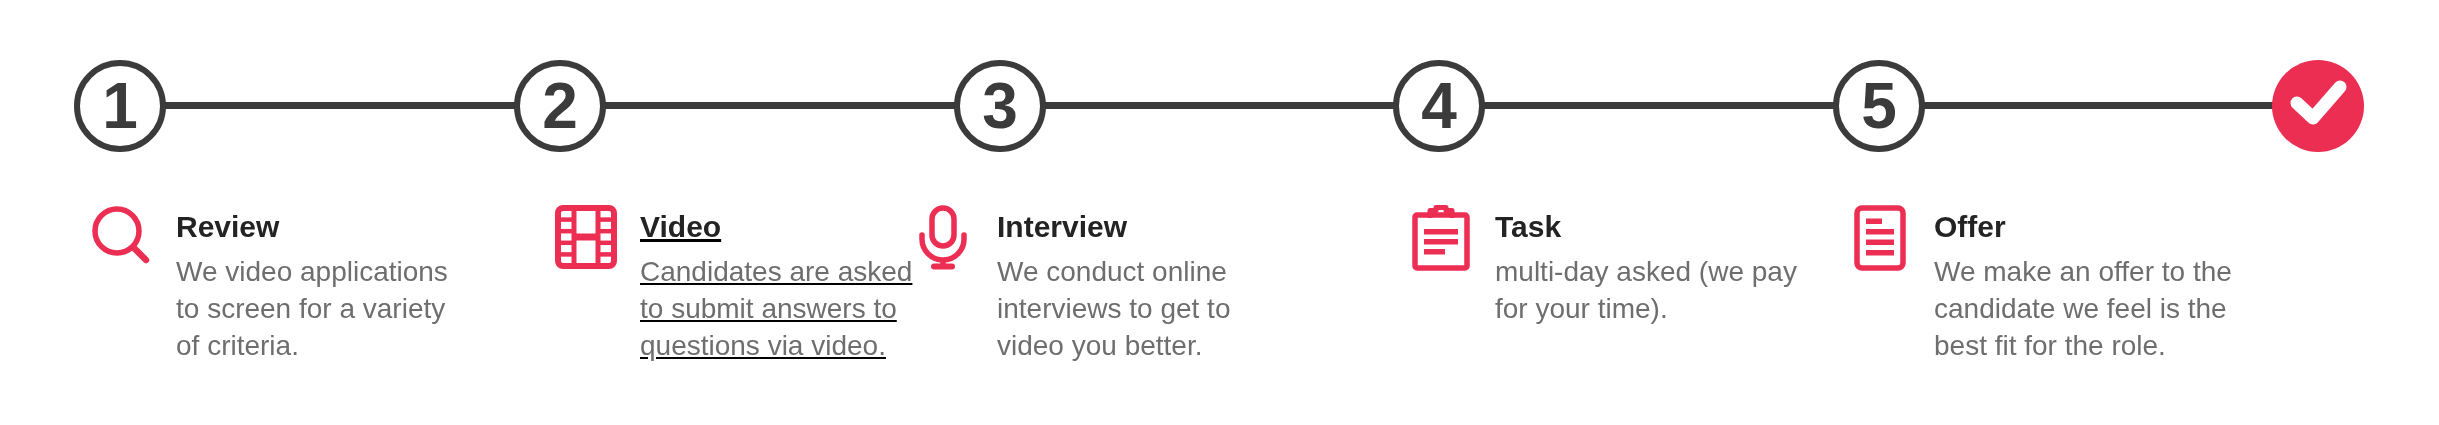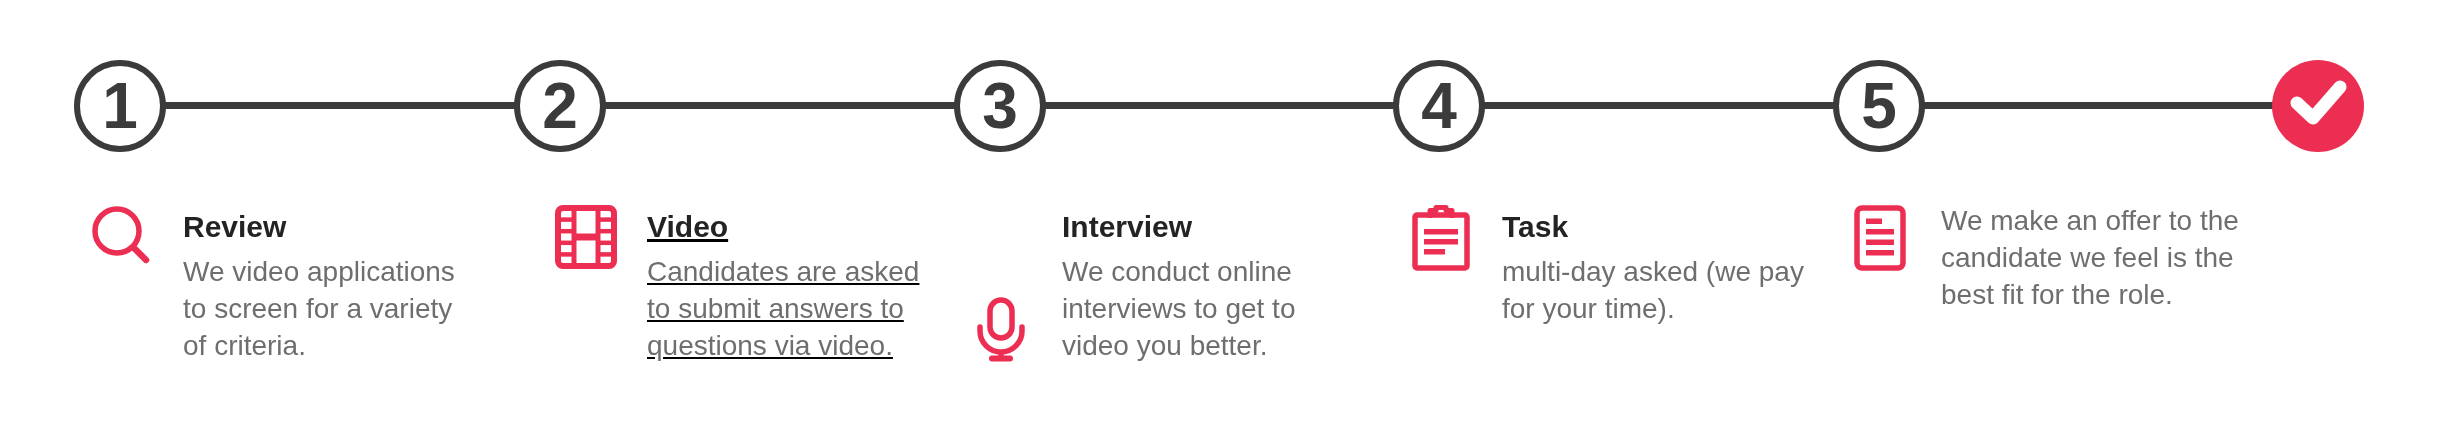--- a/index.html
+++ b/index.html
@@ -51,26 +51,26 @@
   .node-done {
     left: 2272px;
     background: var(--accent);
     border: none;
   }
   .step {
     position: absolute;
     top: 202px;
     width: 380px;
     display: flex;
-    gap: 30px;
+    gap: 23px;
     align-items: flex-start;
   }
   .step-1 { left: 91px; }
   .step-2 { left: 555px; text-decoration: underline; }
-  .step-3 { left: 970px; align-items: flex-end; }
+  .step-3 { left: 912px; }
   .step-4 { left: 1410px; }
   .step-5 { left: 1849px; }
   .icon-box {
     flex: none;
     width: 62px;
     height: 70px;
     display: flex;
     justify-content: center;
     align-items: flex-start;
     padding-top: 3px;
@@ -216,20 +216,21 @@
         <rect x="3" y="3" width="46" height="60" rx="5" fill="none" stroke="currentColor" stroke-width="5.5"></rect>
         <g fill="currentColor">
           <rect x="12" y="13.5" width="16" height="5.5"></rect>
           <rect x="12" y="24" width="28" height="5.5"></rect>
           <rect x="12" y="34.5" width="28" height="5.5"></rect>
           <rect x="12" y="45" width="28" height="5.5"></rect>
         </g>
       </svg>
     </span>
     <div class="step-text">
+      <div class="step-title">Offer</div>
       <div class="step-desc">
         <div>We make an offer to the</div>
         <div>candidate we feel is the</div>
         <div>best fit for the role.</div>
       </div>
     </div>
   </div>
 
 </div>
 

